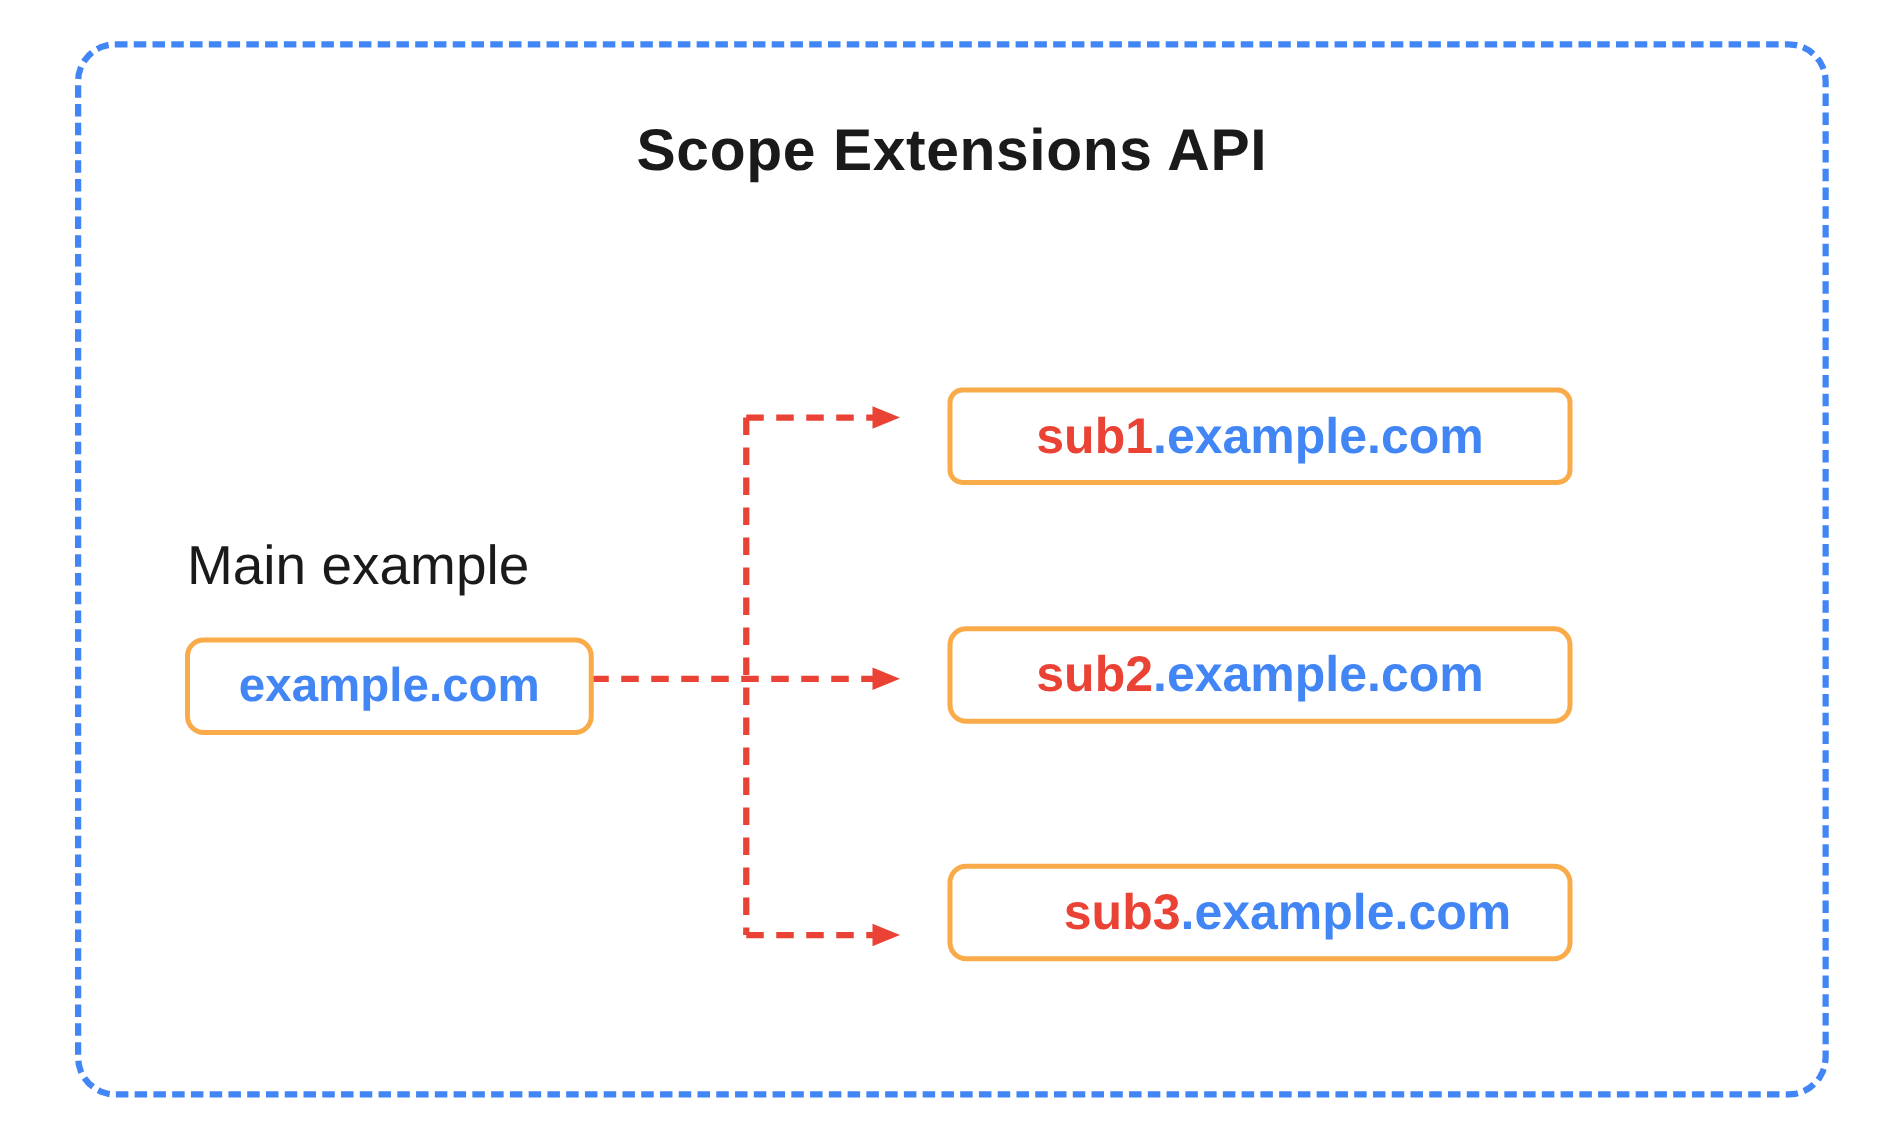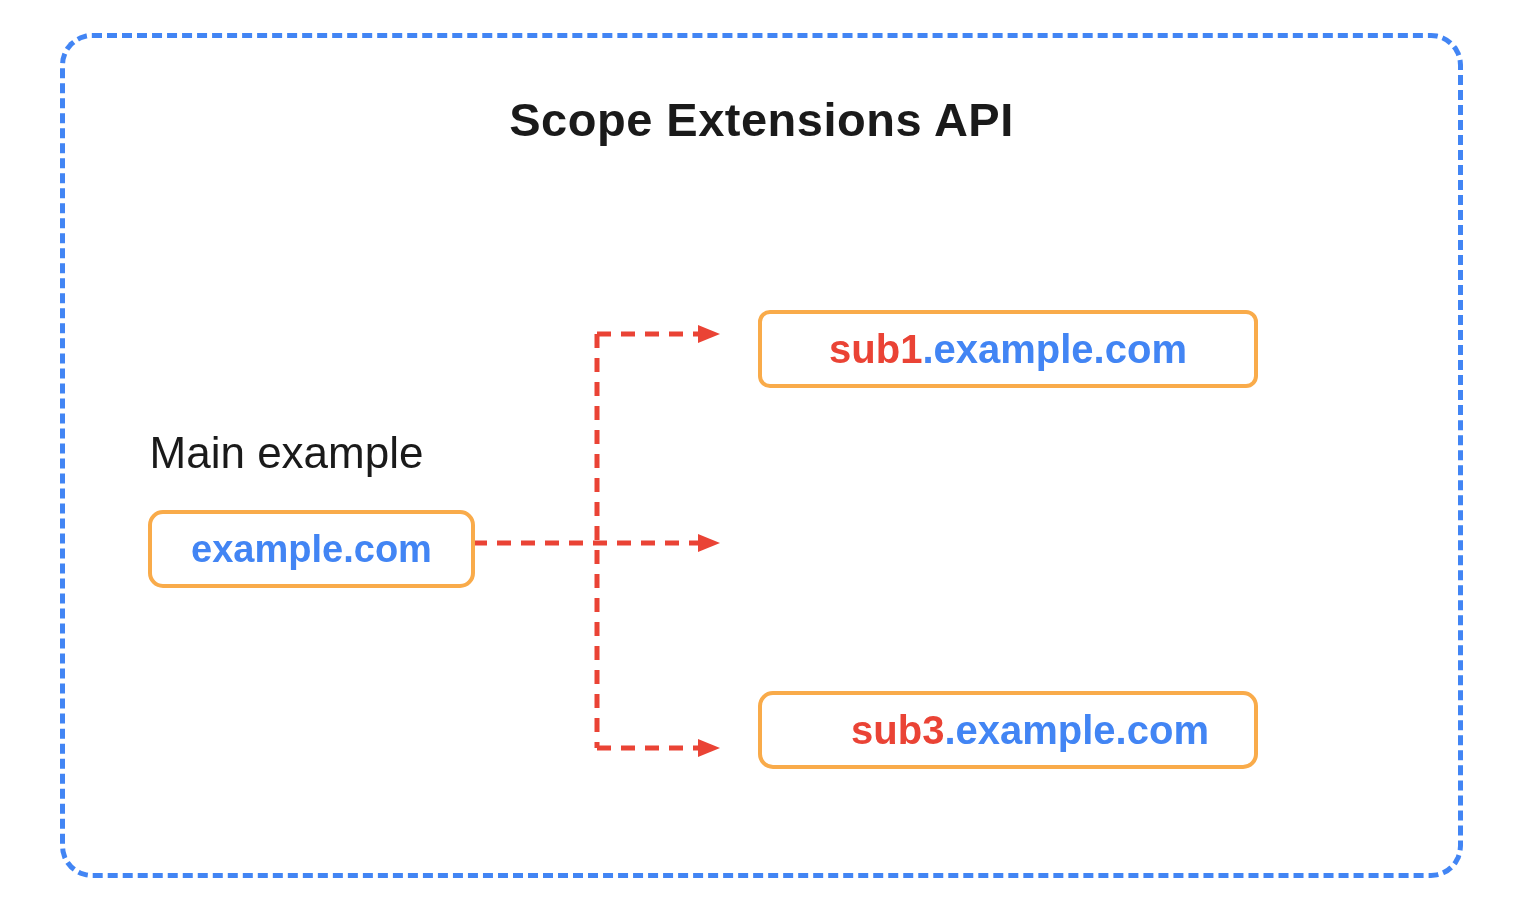--- a/index.html
+++ b/index.html
@@ -136,18 +136,21 @@
   </svg>
 
   <div class="origin-box main-box">
     <span class="domain-text">example.com</span>
   </div>
 
   <div class="origin-box sub-box sub-box-1">
     <span class="domain-text"><span class="sub-prefix">sub1</span><span class="sub-suffix">.example.com</span></span>
   </div>
 
+  <div class="origin-box sub-box sub-box-2">
+    <span class="domain-text"><span class="sub-prefix">sub2</span><span class="sub-suffix">.example.com</span></span>
+  </div>
 
   <div class="origin-box sub-box sub-box-3">
     <span class="domain-text"><span class="sub-prefix">sub3</span><span class="sub-suffix">.example.com</span></span>
   </div>
 
 </div>
 
 </body></html>

